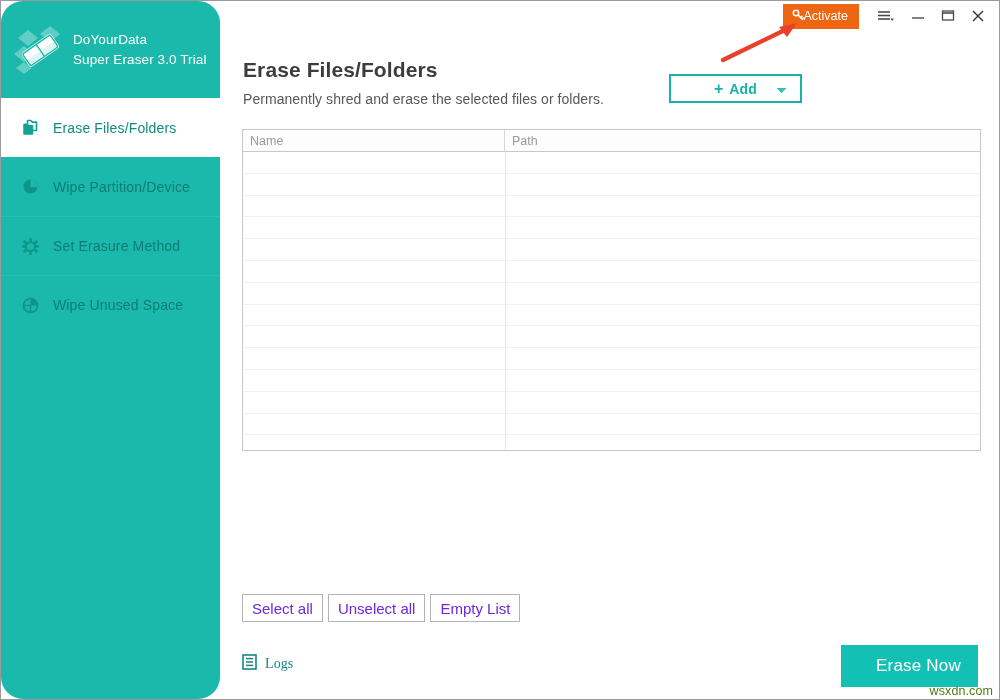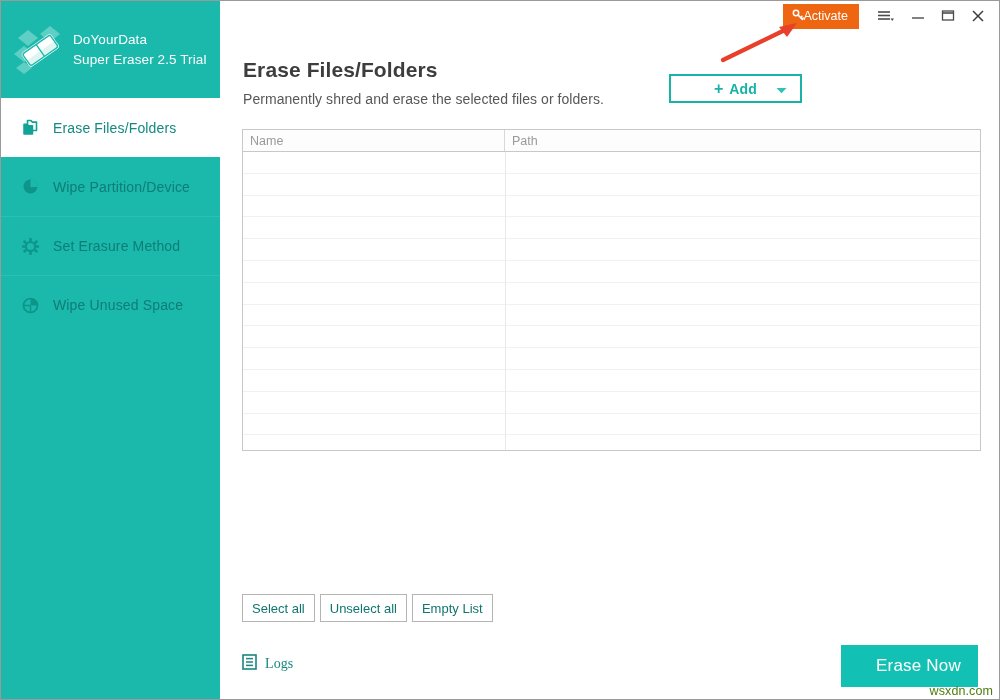--- a/index.html
+++ b/index.html
@@ -26,20 +26,21 @@
 
   
   .sidebar {
     position: absolute;
     left: 0;
     top: 0;
     width: 219px;
     height: 698px;
     background: #1ab9ab;
     box-sizing: border-box;
+    border-radius: 22px;
   }
   .brand {
     height: 97px;
     display: flex;
     align-items: center;
     padding-left: 9px;
     box-sizing: border-box;
   }
   .brand-logo {
     width: 58px;
@@ -250,22 +251,22 @@
     left: 22px;
     top: 564px;
     display: flex;
     gap: 5px;
   }
   .small-btn {
     height: 21px;
     padding: 13px 9px;
     background: #ffffff;
     border: 1px solid #b4b4b4;
-    font-size: 13px;
-    color: #0f766e;
+    font-size: 15px;
+    color: #6d28d9;
     font-family: inherit;
     cursor: pointer;
     display: flex;
     align-items: center;
     box-sizing: border-box;
   }
 
   
   .logs-link {
     position: absolute;
@@ -340,21 +341,21 @@
           <g transform="rotate(-35 30 26)">
             <rect x="12" y="18" width="36" height="17" rx="3" fill="#ffffff"></rect>
             <rect x="12" y="27" width="36" height="8" rx="3" fill="#dff5f2"></rect>
             <rect x="13.2" y="19.2" width="33.6" height="14.6" rx="2.2" fill="none" stroke="#1ab9ab" stroke-width="1.4"></rect>
             <line x1="30" y1="19.5" x2="30" y2="33.5" stroke="#1ab9ab" stroke-width="1.4"></line>
           </g>
         </svg>
       </div>
       <div class="brand-text">
         <div class="brand-name">DoYourData</div>
-        <div class="brand-product">Super Eraser 2.5 Trial</div>
+        <div class="brand-product">Super Eraser 3.0 Trial</div>
       </div>
     </div>
 
     <div class="nav">
 
       <div class="nav-item active">
         <span class="nav-icon">
           <svg width="19" height="19" viewBox="0 0 19 19">
             <path d="M6.5 2.5h3.4l1.3 1.6h4.3v8.4H6.5z" fill="none" stroke="#12a396" stroke-width="1.6" stroke-linejoin="round"></path>
             <path d="M3 6.2h3.2l1.2 1.5h4.1v8.2H3z" fill="#12a396" stroke="#12a396" stroke-width="1.5" stroke-linejoin="round"></path>

